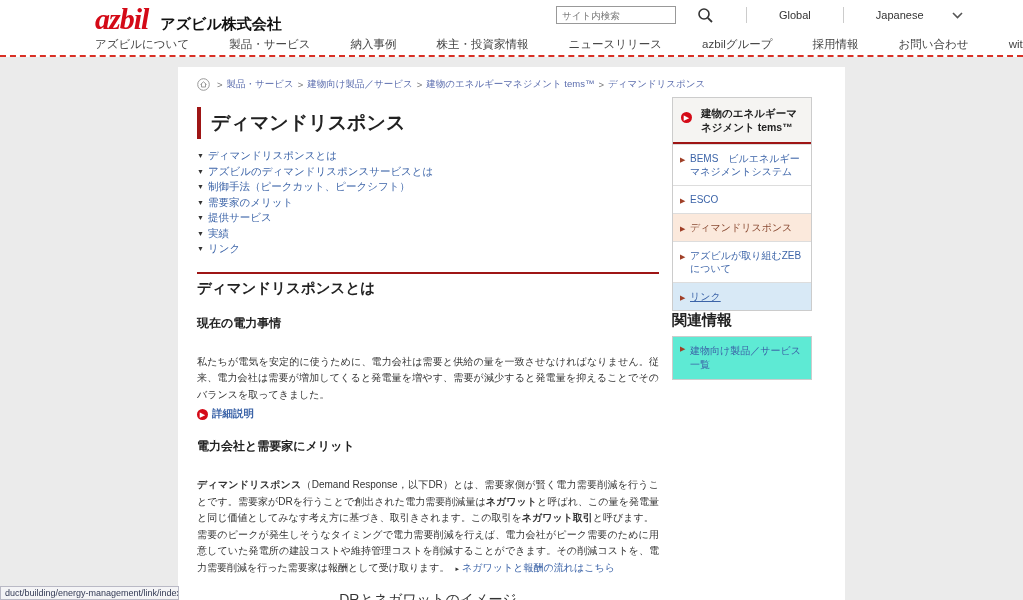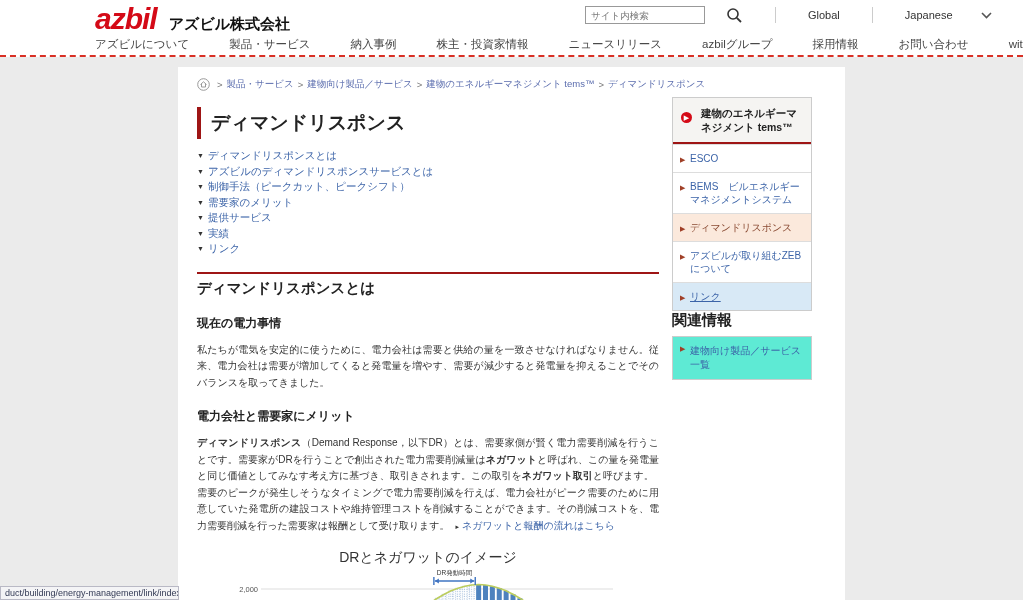--- a/index.html
+++ b/index.html
@@ -3,24 +3,24 @@
 <meta charset="utf-8">
 <style>
   * { margin:0; padding:0; box-sizing:border-box; }
   html,body { width:1023px; height:600px; overflow:hidden; background:#ebebeb;
     font-family:"Liberation Sans","DejaVu Sans",sans-serif; }
 
   
   .header { position:absolute; top:0; left:0; width:1023px; height:57px;
     background:#fff; border-bottom:2px dashed #d93025; z-index:10; }
   .topbar { position:relative; height:32px; }
-  .logo-wrap { position:absolute; left:95px; top:2px; display:flex; align-items:baseline; cursor:pointer; }
+  .logo-wrap { position:absolute; left:95px; top:2px; display:flex; align-items:baseline; cursor:pointer;font-family:Liberation Serif, serif; }
   .logo { font-size:30px; font-weight:bold; font-style:italic; color:#d40a17; letter-spacing:-1px; }
   .company { font-size:15px; color:#111; margin-left:12px; font-weight:bold; }
-  .top-right { position:absolute; left:585px; top:6px; display:flex; align-items:center; font-size:11px; color:#333;gap:16px; }
+  .top-right { position:absolute; left:556px; top:6px; display:flex; align-items:center; font-size:11px; color:#333;gap:16px; }
   .search-input { width:120px; height:18px; border:1px solid #999; font-size:9.5px; padding:1px 5px; color:#333; }
   .search-btn { margin-left:5px; cursor:pointer; display:flex; align-items:center; }
   .vsep { width:1px; height:16px; background:#ccc; margin:0 16px; }
   .top-link { cursor:pointer; color:#333; }
   .lang { display:flex; align-items:center; cursor:pointer; }
   .chev { margin-left:28px; }
   .nav { display:flex; gap:40px; padding-left:95px; font-size:11.5px; color:#444;
     height:24px; align-items:center; }
   .nav-item { cursor:pointer; white-space:nowrap; }
 
@@ -39,21 +39,21 @@
     border-left:4px solid #9e1515; padding:3px 0 3px 10px; }
 
   .toc { list-style:none; margin-top:9px; }
   .toc li { font-size:10.5px; line-height:15.5px; }
   .toc .arr { color:#333; font-size:7px; margin-right:4px; vertical-align:1px; }
   .toc a { color:#3c64a8; text-decoration:none; cursor:pointer; }
 
   .red-hr { border:none; border-top:2px solid #9e1515; margin-top:15px; }
   .h2 { font-size:14.5px; font-weight:bold; color:#222; margin-top:5px; }
   .h3 { font-size:12px; font-weight:bold; color:#222; margin-top:17px; }
-  .para { font-size:10px; line-height:16.5px; color:#333; margin-top:10px; text-align:justify; }
+  .para { font-size:10px; line-height:16.5px; color:#333; margin-top:22px; text-align:justify; }
   .detail-link { margin-top:4px; display:flex; align-items:center; }
   .red-circle { width:11px; height:11px; border-radius:50%; background:#d40a17; color:#fff;
     font-size:7px; line-height:11px; text-align:center; display:inline-block; margin-right:4px; }
   .detail-link a { font-size:10.5px; font-weight:bold; color:#3c64a8; text-decoration:none; cursor:pointer; }
   .inline-link { color:#3c64a8; text-decoration:none; cursor:pointer; }
   .small-arr { color:#333; font-size:7px; margin:0 3px 0 6px; }
 
   .chart-block { margin-top:14px; text-align:center; }
   .chart-title { font-size:14px; color:#333; }
   .chart-svg { margin-top:2px; }
@@ -150,20 +150,24 @@
         <li><span class="arr">▼</span><a>実績</a></li>
         <li><span class="arr">▼</span><a>リンク</a></li>
       </ul>
 
     <hr class="red-hr">
     <div class="h2">ディマンドリスポンスとは</div>
 
     <div class="h3">現在の電力事情</div>
     <p class="para">私たちが電気を安定的に使うために、電力会社は需要と供給の量を一致させなければなりません。従来、電力会社は需要が増加してくると発電量を増やす、需要が減少すると発電量を抑えることでそのバランスを取ってきました。</p>
 
+    <div class="detail-link">
+      <span class="red-circle">▶</span>
+      <a>詳細説明</a>
+    </div>
 
     <div class="h3">電力会社と需要家にメリット</div>
     <p class="para" id="p2"><strong>ディマンドリスポンス</strong><span>（Demand Response，以下DR）とは、需要家側が賢く電力需要削減を行うことです。需要家がDRを行うことで創出された電力需要削減量は</span><strong>ネガワット</strong><span>と呼ばれ、この量を発電量と同じ価値としてみなす考え方に基づき、取引きされます。この取引を</span><strong>ネガワット取引</strong><span>と呼びます。</span></p>
     <p class="para" style="margin-top:0"><span>需要のピークが発生しそうなタイミングで電力需要削減を行えば、電力会社がピーク需要のために用意していた発電所の建設コストや維持管理コストを削減することができます。その削減コストを、電力需要削減を行った需要家は報酬として受け取ります。</span><span class="small-arr">▸</span><a class="inline-link">ネガワットと報酬の流れはこちら</a></p>
 
     <div class="chart-block">
       <div class="chart-title">DRとネガワットのイメージ</div>
       <svg id="demand-chart" class="chart-svg" width="390" height="150" viewBox="0 0 390 150">
           <defs>
             <pattern id="dotpat" width="2.4" height="2.4" patternUnits="userSpaceOnUse">
@@ -240,22 +244,22 @@
     </div>
   </div>
 
   <div class="sidebar">
     <div class="cat-box">
       <div class="cat-head">
         <span class="red-circle">▶</span>
         <span style="margin-left:5px">建物のエネルギーマネジメント tems™</span>
       </div>
       <div id="cat-items">
+          <div class="cat-item"><span class="tri">▶</span><span class="lbl">BEMS　ビルエネルギーマネジメントシステム</span></div>
           <div class="cat-item"><span class="tri">▶</span><span class="lbl">ESCO</span></div>
-          <div class="cat-item"><span class="tri">▶</span><span class="lbl">BEMS　ビルエネルギーマネジメントシステム</span></div>
           <div class="cat-item active"><span class="tri">▶</span><span class="lbl">ディマンドリスポンス</span></div>
           <div class="cat-item"><span class="tri">▶</span><span class="lbl">アズビルが取り組むZEBについて</span></div>
           <div class="cat-item hover"><span class="tri">▶</span><span class="lbl">リンク</span></div>
         </div>
     </div>
     <div class="related-h">関連情報</div>
     <div class="rel-box" id="related-links">
         <div class="rel-item"><span class="tri">▶</span><span class="lbl">建物向け製品／サービス一覧</span></div>
       </div>
   </div>

